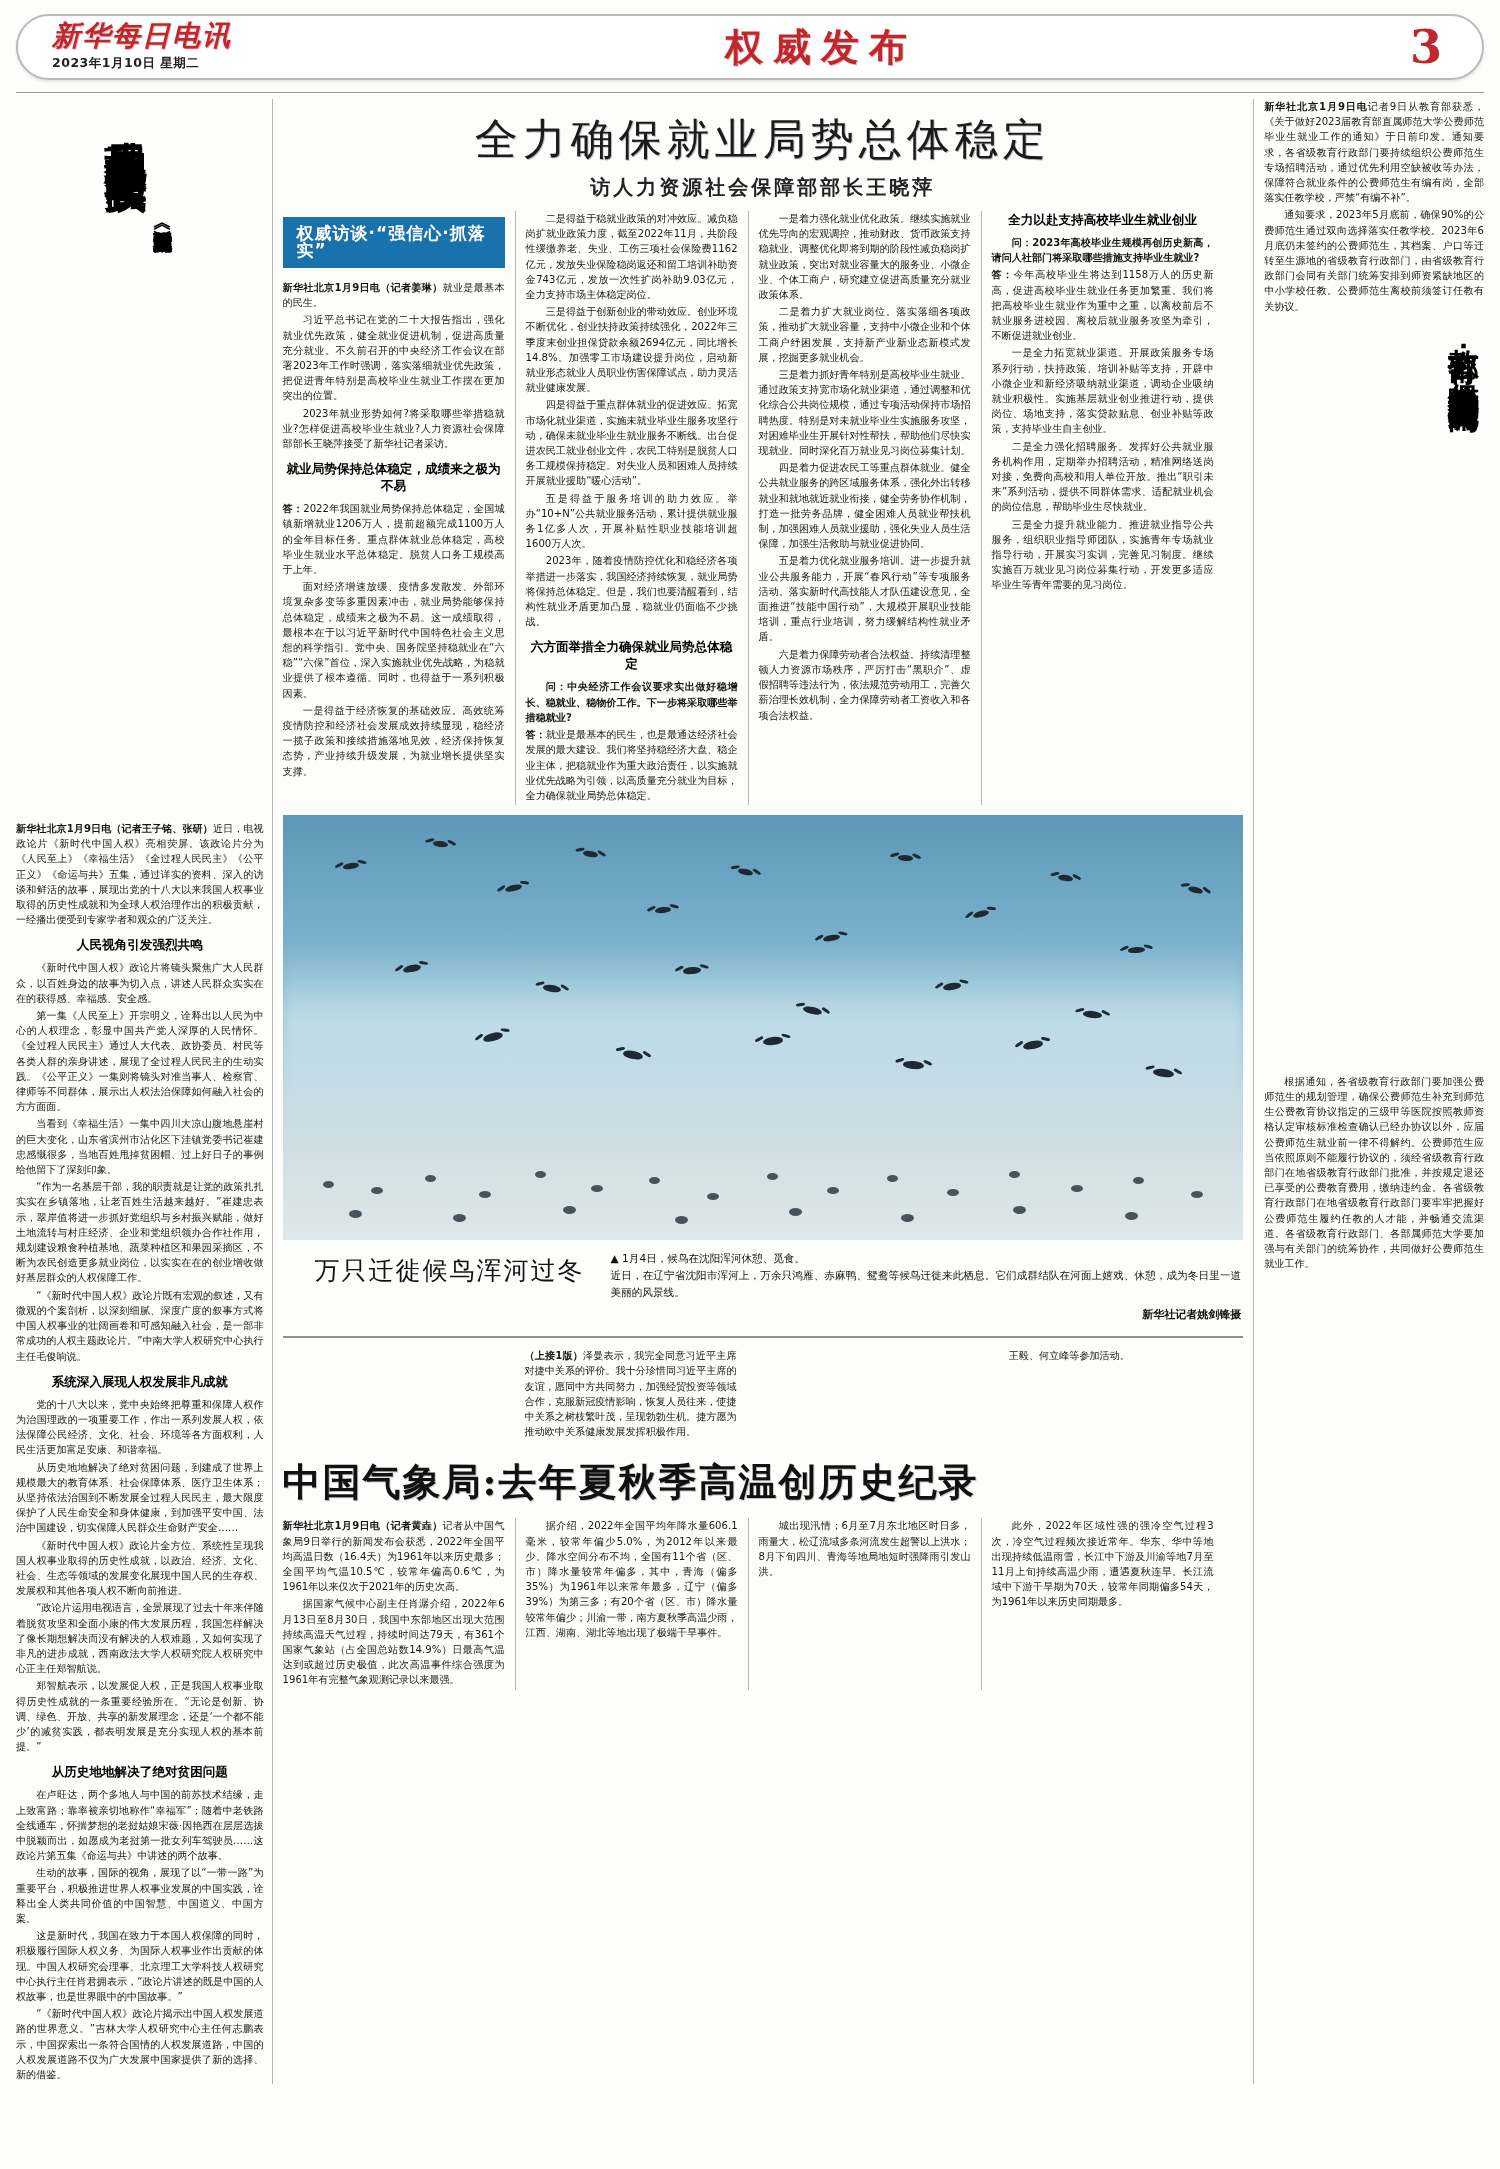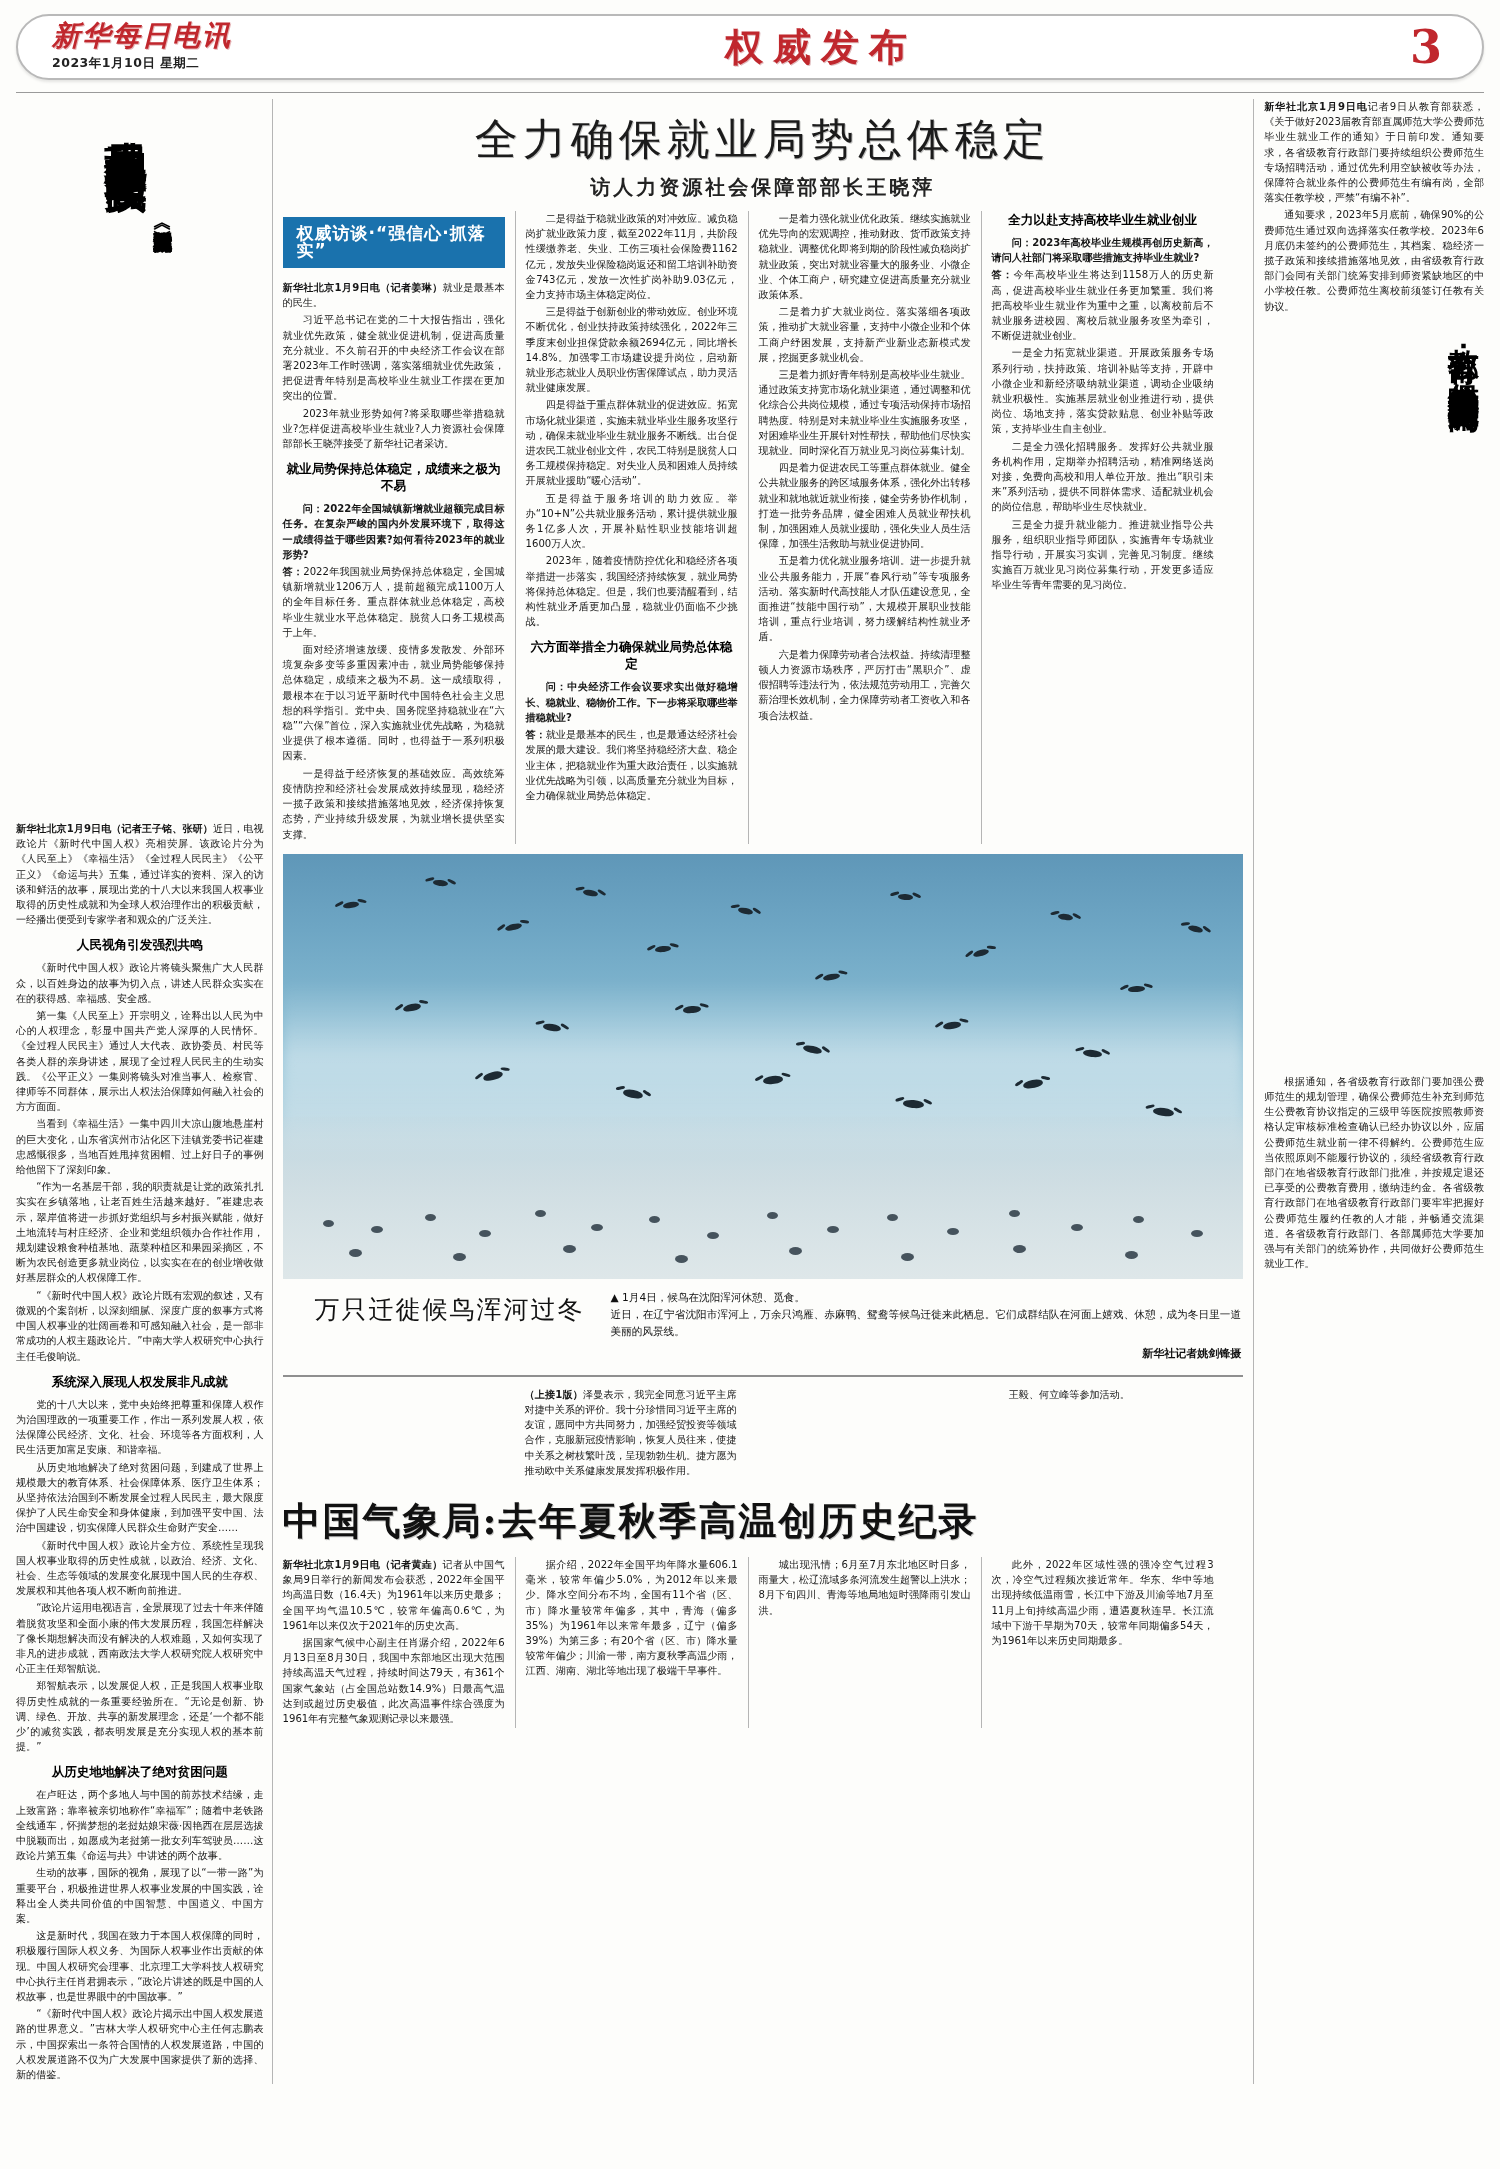--- a/index.html
+++ b/index.html
@@ -218,21 +218,20 @@
 
           <div class="col" style="width:232px;padding-right:10px;">
             <div style="margin:6px 0 12px 0;">
               <span class="tagbox">权威访谈·“强信心·抓落实”</span>
             </div>
             <p class="p noind"><span class="lead">新华社北京1月9日电（记者姜琳）</span><span>就业是最基本的民生。</span></p>
             <p class="p">习近平总书记在党的二十大报告指出，强化就业优先政策，健全就业促进机制，促进高质量充分就业。不久前召开的中央经济工作会议在部署2023年工作时强调，落实落细就业优先政策，把促进青年特别是高校毕业生就业工作摆在更加突出的位置。</p>
             <p class="p">2023年就业形势如何?将采取哪些举措稳就业?怎样促进高校毕业生就业?人力资源社会保障部部长王晓萍接受了新华社记者采访。</p>
 
             <div class="sub-h">就业局势保持总体稳定，成绩来之极为不易</div>
-            <p class="p qa-q">问：2022年全国城镇新增就业超额完成目标任务。在复杂严峻的国内外发展环境下，取得这一成绩得益于哪些因素?如何看待2023年的就业形势?</p>
             <p class="p noind"><span class="lead">答：</span><span>2022年我国就业局势保持总体稳定，全国城镇新增就业1206万人，提前超额完成1100万人的全年目标任务。重点群体就业总体稳定，高校毕业生就业水平总体稳定。脱贫人口务工规模高于上年。</span></p>
             <p class="p">面对经济增速放缓、疫情多发散发、外部环境复杂多变等多重因素冲击，就业局势能够保持总体稳定，成绩来之极为不易。这一成绩取得，最根本在于以习近平新时代中国特色社会主义思想的科学指引。党中央、国务院坚持稳就业在“六稳”“六保”首位，深入实施就业优先战略，为稳就业提供了根本遵循。同时，也得益于一系列积极因素。</p>
             <p class="p">一是得益于经济恢复的基础效应。高效统筹疫情防控和经济社会发展成效持续显现，稳经济一揽子政策和接续措施落地见效，经济保持恢复态势，产业持续升级发展，为就业增长提供坚实支撑。</p>
           </div>
 
           <div class="rule-v"></div>
 
           <div class="col" style="width:232px;padding:0 10px;">
             <p class="p">二是得益于稳就业政策的对冲效应。减负稳岗扩就业政策力度，截至2022年11月，共阶段性缓缴养老、失业、工伤三项社会保险费1162亿元，发放失业保险稳岗返还和留工培训补助资金743亿元，发放一次性扩岗补助9.03亿元，全力支持市场主体稳定岗位。</p>
             <p class="p">三是得益于创新创业的带动效应。创业环境不断优化，创业扶持政策持续强化，2022年三季度末创业担保贷款余额2694亿元，同比增长14.8%。加强零工市场建设提升岗位，启动新就业形态就业人员职业伤害保障试点，助力灵活就业健康发展。</p>
@@ -370,21 +369,21 @@
           </div>
         </div>
 
       </div>
 
       <div class="rule-v"></div>
 
       <div class="col right-story" style="padding-left:10px;">
         <div style="margin-bottom:10px;">
           <p class="p noind"><span class="lead">新华社北京1月9日电</span><span>记者9日从教育部获悉，《关于做好2023届教育部直属师范大学公费师范毕业生就业工作的通知》于日前印发。通知要求，各省级教育行政部门要持续组织公费师范生专场招聘活动，通过优先利用空缺被收等办法，保障符合就业条件的公费师范生有编有岗，全部落实任教学校，严禁“有编不补”。</span></p>
-          <p class="p">通知要求，2023年5月底前，确保90%的公费师范生通过双向选择落实任教学校。2023年6月底仍未签约的公费师范生，其档案、稳经济一揽子政策和接续措施落地见效，由省级教育行政部门会同有关部门统筹安排到师资紧缺地区的中小学校任教。公费师范生离校前须签订任教有关协议。</p>
+          <p class="p">通知要求，2023年5月底前，确保90%的公费师范生通过双向选择落实任教学校。2023年6月底仍未签约的公费师范生，其档案、户口等迁转至生源地的省级教育行政部门，由省级教育行政部门会同有关部门统筹安排到师资紧缺地区的中小学校任教。公费师范生离校前须签订任教有关协议。</p>
         </div>
 
         <div class="rh-wrap">
           <div class="vtitle rh-main">教育部：保障符合就业条件的公费师范生有编有岗</div>
         </div>
 
         <div style="margin-top:10px;">
           <p class="p">根据通知，各省级教育行政部门要加强公费师范生的规划管理，确保公费师范生补充到师范生公费教育协议指定的三级甲等医院按照教师资格认定审核标准检查确认已经办协议以外，应届公费师范生就业前一律不得解约。公费师范生应当依照原则不能履行协议的，须经省级教育行政部门在地省级教育行政部门批准，并按规定退还已享受的公费教育费用，缴纳违约金。各省级教育行政部门在地省级教育行政部门要牢牢把握好公费师范生履约任教的人才能，并畅通交流渠道。各省级教育行政部门、各部属师范大学要加强与有关部门的统筹协作，共同做好公费师范生就业工作。</p>
         </div>
       </div>

